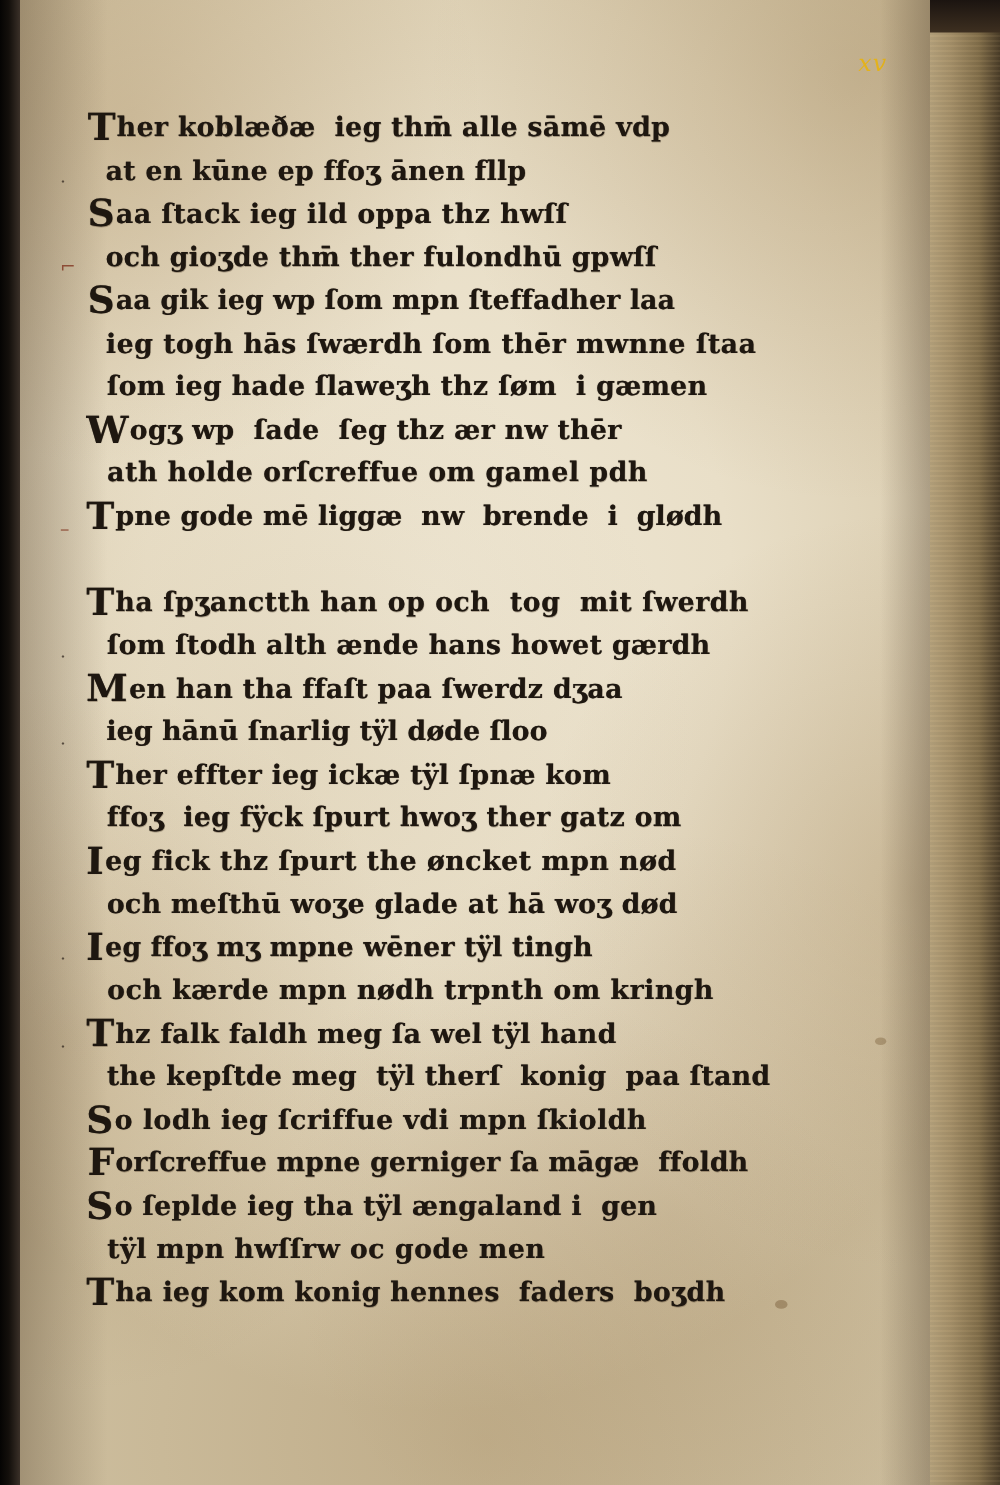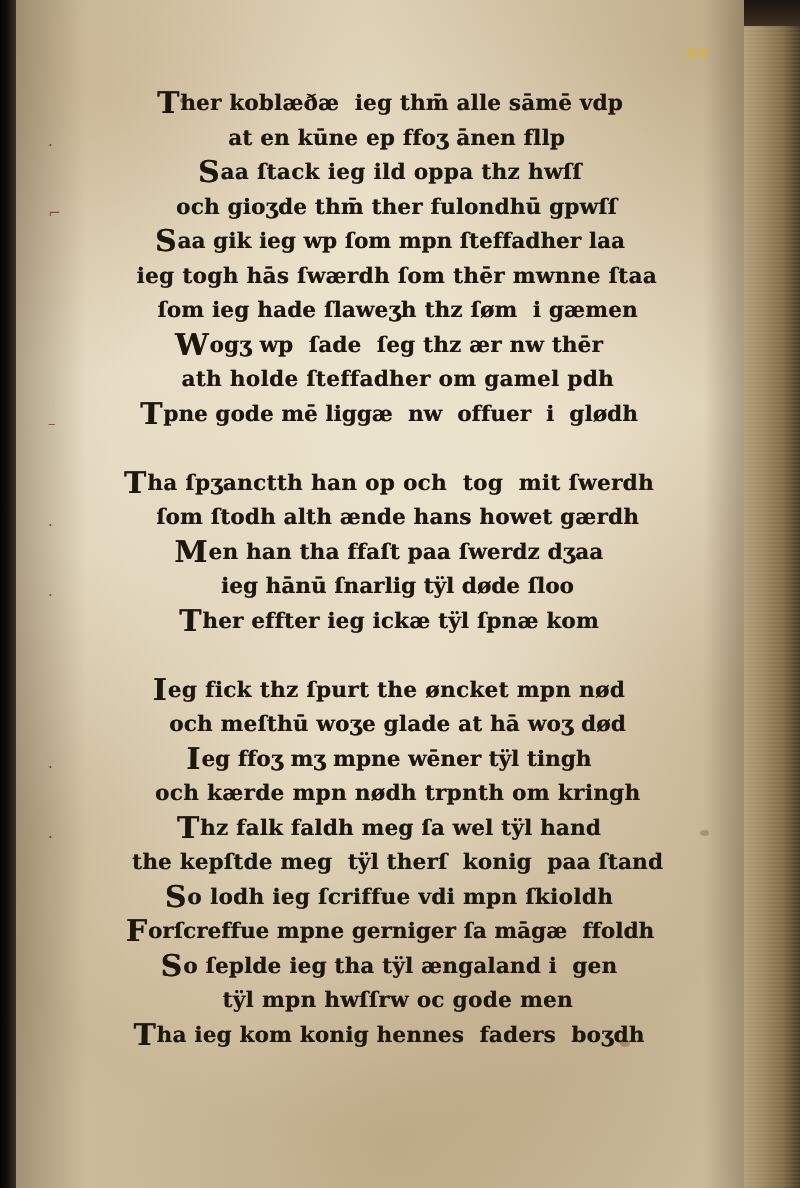--- a/index.html
+++ b/index.html
@@ -113,21 +113,20 @@
     font-style: italic;
     font-size: 19px;
     color: #eab308;
     letter-spacing: 1px;
     margin-bottom: 24px;
     opacity: 0.85;
   }
 
   .lines {
     position: relative;
-    text-align: center;
   }
 
   .line {
     position: relative;
     font-family: "DejaVu Serif", serif;
     font-size: 21.5px;
     line-height: 34.5px;
     color: #1e1710;
     white-space: pre;
     letter-spacing: 0.2px;
@@ -205,29 +204,29 @@
     <div class="folio">xv</div>
     <div class="lines" id="lines">
         <div class="line indent"><span class="cap">T</span><span>her koblæðæ  ieg thm̄ alle sāmē vdp</span></div>
         <div class="line"><span>  </span><span>at en kūne ep ffoʒ ānen fllp</span></div>
         <div class="line indent"><span class="cap">S</span><span>aa ſtack ieg ild oppa thz hwſſ</span></div>
         <div class="line"><span>  </span><span>och gioʒde thm̄ ther fulondhū gpwſſ</span></div>
         <div class="line indent"><span class="cap">S</span><span>aa gik ieg wp ſom mpn ſteffadher laa</span></div>
         <div class="line"><span>  </span><span>ieg togh hās ſwærdh ſom thēr mwnne ſtaa</span></div>
         <div class="line"><span>  </span><span>ſom ieg hade ſlaweʒh thz ſøm  i gæmen</span></div>
         <div class="line indent"><span class="cap">W</span><span>ogʒ wp  ſade  ſeg thz ær nw thēr</span></div>
-        <div class="line"><span>  </span><span>ath holde ſteffadher om gamel pdh</span></div>
-        <div class="line indent"><span class="cap">T</span><span>pne gode mē liggæ  nw  offuer  i  glødh</span></div>
+        <div class="line"><span>  </span><span>ath holde orſcreffue om gamel pdh</span></div>
+        <div class="line indent"><span class="cap">T</span><span>pne gode mē liggæ  nw  brende  i  glødh</span></div>
         <div class="line"><span>  </span></div>
         <div class="line indent"><span class="cap">T</span><span>ha ſpʒanctth han op och  tog  mit ſwerdh</span></div>
         <div class="line"><span>  </span><span>ſom ſtodh alth ænde hans howet gærdh</span></div>
         <div class="line indent"><span class="cap">M</span><span>en han tha ffaſt paa ſwerdz dʒaa</span></div>
         <div class="line"><span>  </span><span>ieg hānū ſnarlig tÿl døde ſloo</span></div>
         <div class="line indent"><span class="cap">T</span><span>her effter ieg ickæ tÿl ſpnæ kom</span></div>
-        <div class="line"><span>  </span></div>
+        <div class="line"><span>  </span><span>ffoʒ  ieg fÿck ſpurt hwoʒ ther gatz om</span></div>
         <div class="line indent"><span class="cap">I</span><span>eg fick thz ſpurt the øncket mpn nød</span></div>
         <div class="line"><span>  </span><span>och meſthū woʒe glade at hā woʒ død</span></div>
         <div class="line indent"><span class="cap">I</span><span>eg ffoʒ mʒ mpne wēner tÿl tingh</span></div>
         <div class="line"><span>  </span><span>och kærde mpn nødh trpnth om kringh</span></div>
         <div class="line indent"><span class="cap">T</span><span>hz falk faldh meg ſa wel tÿl hand</span></div>
         <div class="line"><span>  </span><span>the kepſtde meg  tÿl therſ  konig  paa ſtand</span></div>
         <div class="line indent"><span class="cap">S</span><span>o lodh ieg ſcriffue vdi mpn ſkioldh</span></div>
         <div class="line indent"><span class="cap">F</span><span>orſcreffue mpne gerniger ſa māgæ  ffoldh</span></div>
         <div class="line indent"><span class="cap">S</span><span>o ſeplde ieg tha tÿl ængaland i  gen</span></div>
         <div class="line"><span>  </span><span>tÿl mpn hwſſrw oc gode men</span></div>

